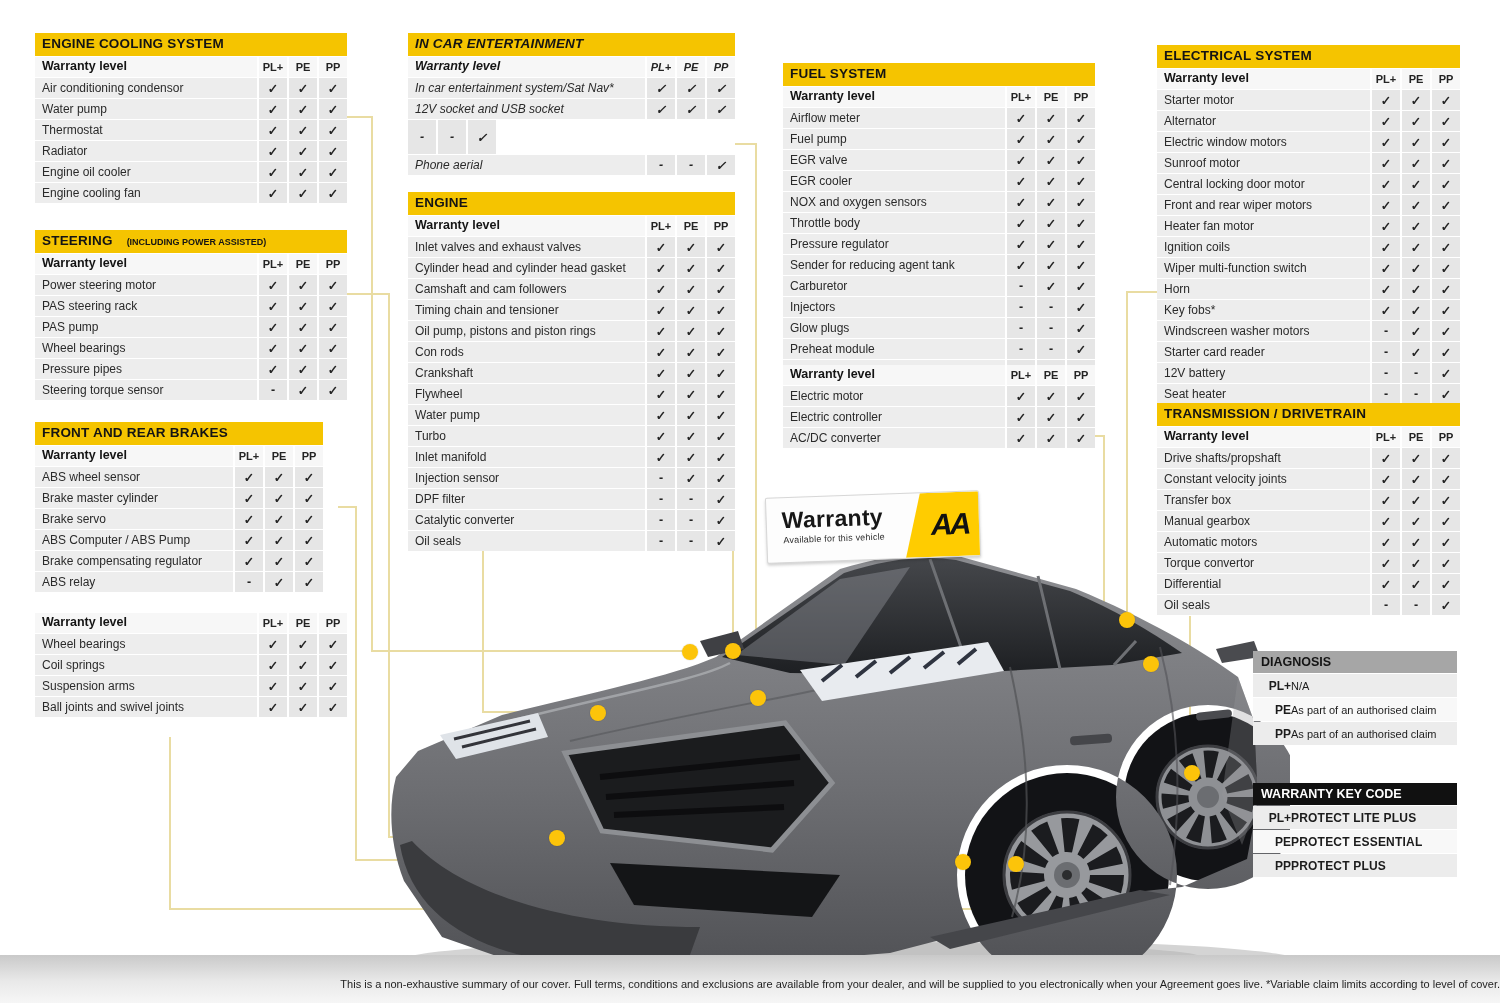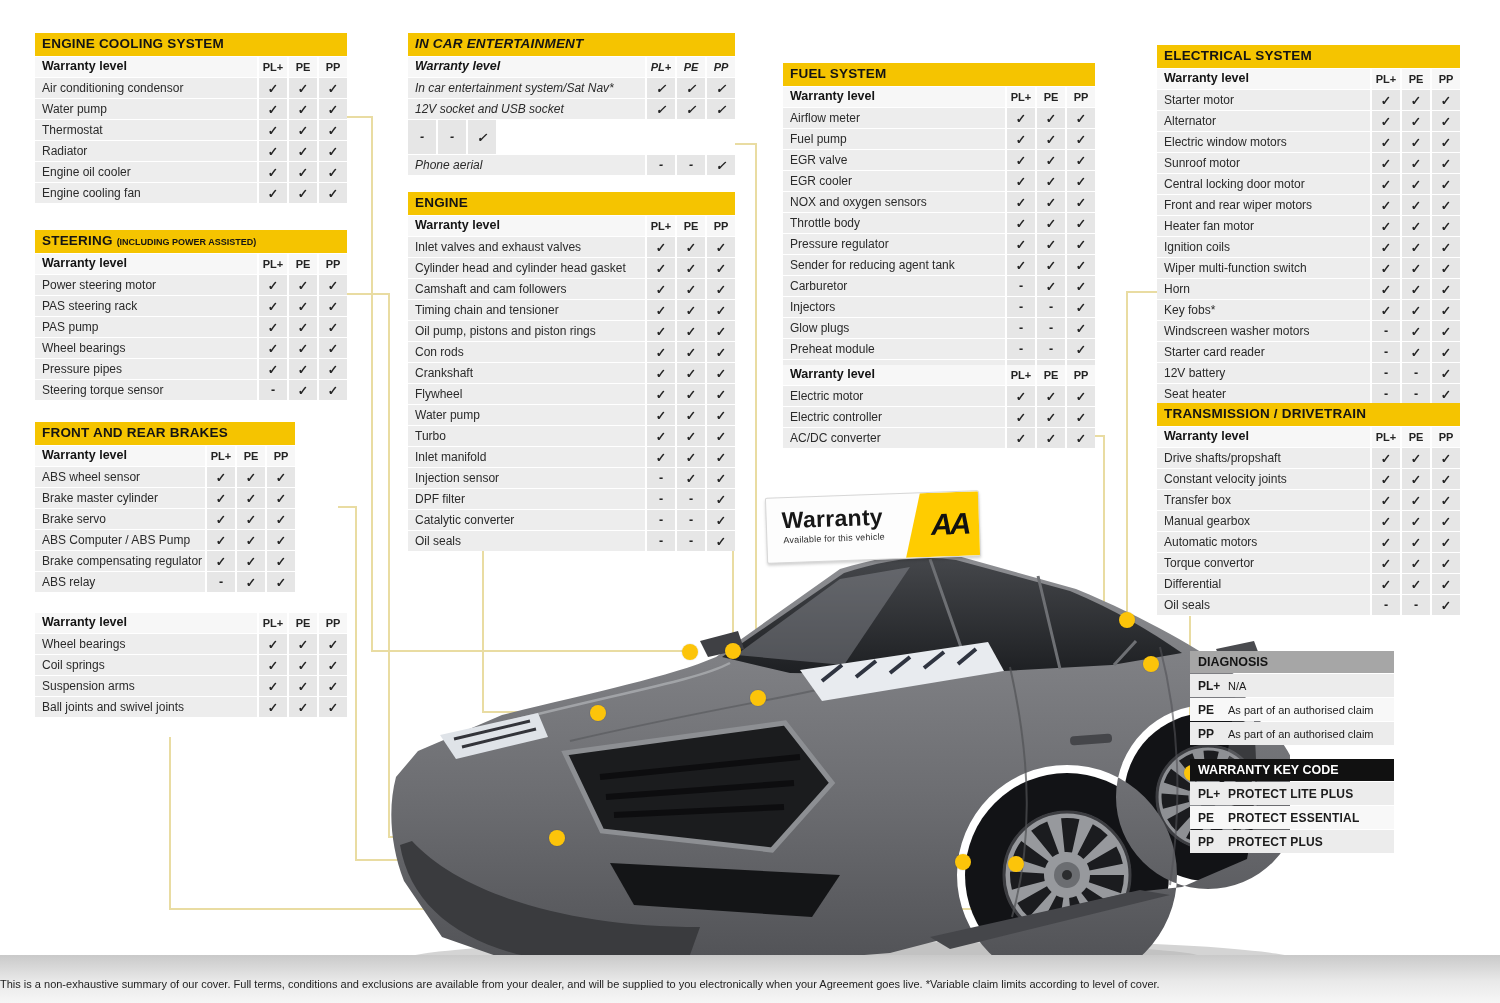--- a/index.html
+++ b/index.html
@@ -3,48 +3,48 @@
 <meta charset="utf-8">
 <style>
   html,body{margin:0;padding:0;background:#fff;}
   .canvas{position:relative;width:1500px;height:1003px;background:#ffffff;overflow:hidden;
           font-family:"Liberation Sans",sans-serif;color:#1c1c1c;}
   
   .panel{position:absolute;}
   .panel-title{height:23px;background:#F5C400;display:flex;align-items:baseline;
                padding:3px 0 0 7px;box-sizing:border-box;}
   .panel-title .t{font-size:13.5px;font-weight:bold;letter-spacing:.2px;color:#141414;}
-  .panel-title .suffix{font-size:9px;font-weight:bold;margin-left:4px;color:#141414;}
+  .panel-title .suffix{font-size:9px;font-weight:bold;margin-left:14px;color:#141414;}
   .trow{display:flex;margin-top:1px;column-gap:2px;}
   .trow .label{flex:1;background:#EDEDED;min-height:20px;display:flex;align-items:center;
                padding-left:7px;font-size:12px;line-height:1.05;color:#2a2a2a;}
   .trow .cell{width:28px;background:#E6E6E6;min-height:20px;display:flex;align-items:center;
               justify-content:center;font-size:12.5px;font-weight:bold;color:#242424;}
   .trow.head .label{background:#F7F7F7;font-weight:bold;font-size:12.5px;color:#141414;}
   .trow.head .cell{background:#F7F7F7;font-size:11px;}
   .trow .cell.dash{font-weight:bold;}
   .trow.tall .label,.trow.tall .cell{min-height:34px;}
   .pos-cooling{left:35px;top:33px;width:312px;}
   .pos-steering{left:35px;top:230px;width:312px;}
-  .pos-brakes{left:35px;top:422px;width:260px;border-radius:12px;}
+  .pos-brakes{left:35px;top:422px;width:288px;border-radius:12px;}
   .pos-suspension{left:35px;top:612px;width:312px;}
   .pos-ice{left:408px;top:33px;width:327px;font-style:italic;}
   .pos-engine{left:408px;top:192px;width:327px;}
   .pos-fuel{left:783px;top:33px;width:312px;margin-top:30px;}
   .pos-hybrid{left:783px;top:364px;width:312px;}
   .pos-electrical{left:1157px;top:33px;width:303px;margin-top:12px;}
   .pos-transmission{left:1157px;top:403px;width:303px;}
   
-  .legend{position:absolute;left:1190px;width:204px;}
+  .legend{position:absolute;left:1253px;width:204px;text-align:right;}
   .legend .lhead{height:22px;display:flex;align-items:center;padding-left:8px;
                  font-size:12.5px;font-weight:bold;}
   .legend.diag{top:651px;}
   .legend.diag .lhead{background:#A6A6A6;color:#141414;}
   .legend.keycode{top:759px;}
-  .legend.keycode .lhead{background:#111111;color:#ffffff;}
+  .legend.keycode .lhead{background:#111111;color:#ffffff;margin-top:24px;}
   .lrow{display:flex;align-items:center;min-height:23px;margin-top:1px;font-size:11px;}
   .lrow .k{width:30px;padding-left:8px;font-weight:bold;font-size:12px;}
   .lrow:nth-child(even){background:#ECECEC;}
   .lrow:nth-child(odd){background:#F8F8F8;}
   .legend.keycode .lrow .v{font-weight:bold;font-size:12px;letter-spacing:.2px;}
   
   .cline{position:absolute;background:#E9DCA2;}
   .dot{position:absolute;width:16px;height:16px;border-radius:50%;background:#FCC40A;
        box-shadow:0 0 0 1px rgba(0,0,0,.05);}
   
@@ -53,21 +53,21 @@
         box-shadow:0 2px 3px rgba(0,0,0,.18);overflow:hidden;}
   .sign .w{position:absolute;left:15px;top:9px;font-size:23px;font-weight:bold;color:#171717;letter-spacing:.3px;}
   .sign .s{position:absolute;left:16px;top:37px;font-size:9px;color:#2b2b2b;letter-spacing:.2px;}
   .sign .aa{position:absolute;right:-8px;top:0;width:74px;height:64px;background:#FFCC00;
             transform:skewX(-14deg);display:flex;align-items:center;justify-content:center;}
   .sign .aa span{transform:skewX(14deg);font-style:italic;font-weight:bold;font-size:30px;
                  color:#111;letter-spacing:-3px;}
   
   .bottom-band{position:absolute;left:0;top:955px;width:1500px;height:48px;
                background:linear-gradient(180deg,#c9c9c9 0%,#e9e9e9 55%,#f6f6f6 100%);}
-  .disclaimer{position:absolute;left:0;top:978px;width:1500px;text-align:left;
+  .disclaimer{position:absolute;left:0;top:978px;width:1500px;text-align:right;
               font-size:11px;color:#1e1e1e;}
   .car-svg{position:absolute;left:370px;top:545px;}
 </style>
 </head>
 <body>
 
 <div class="canvas">
 
   <div class="cline" style="left:345px;top:116px;width:27px;height:2px;"></div>
   <div class="cline" style="left:371px;top:116px;width:2px;height:536px;"></div>

